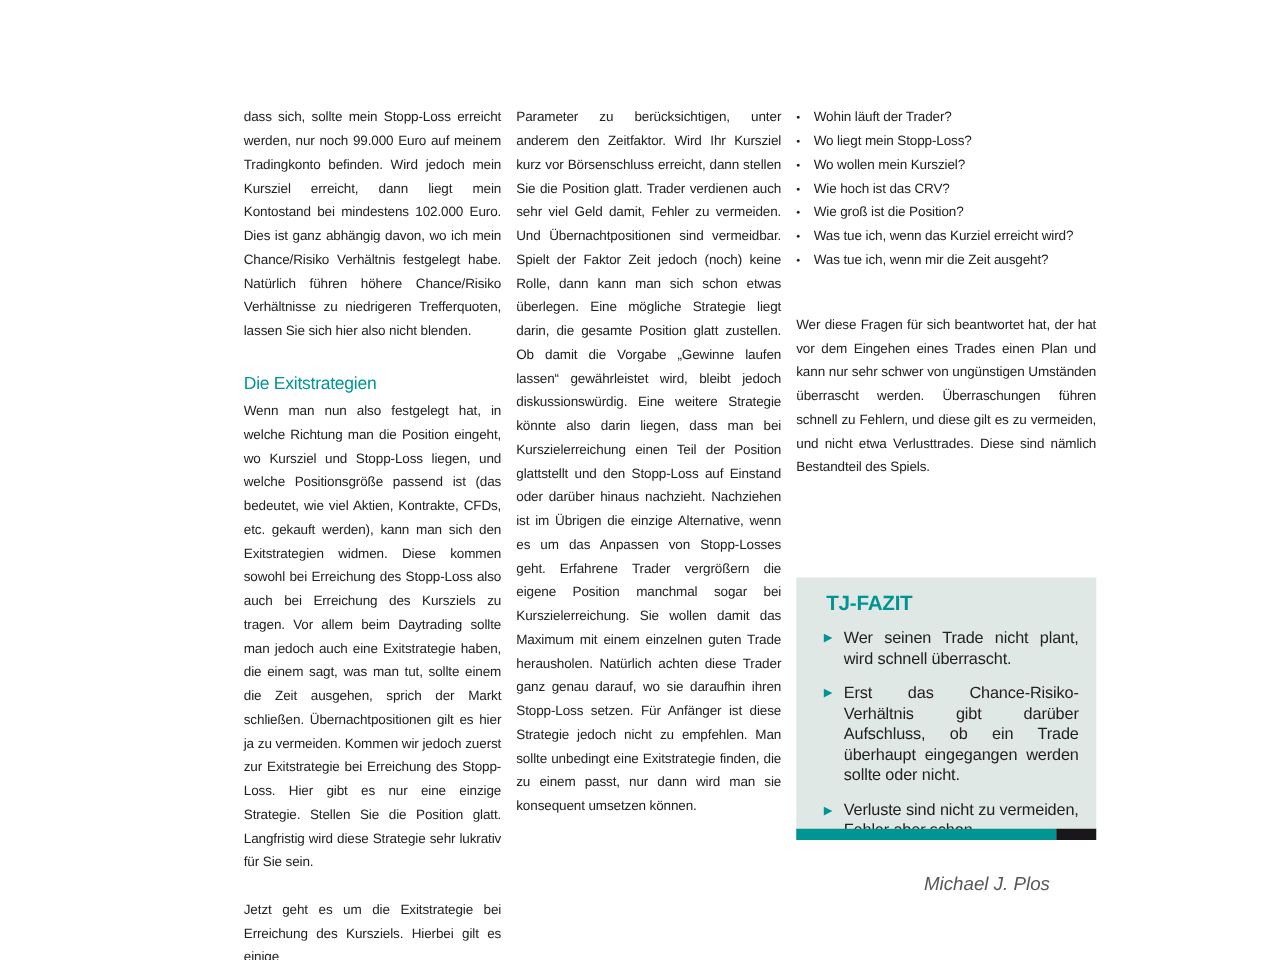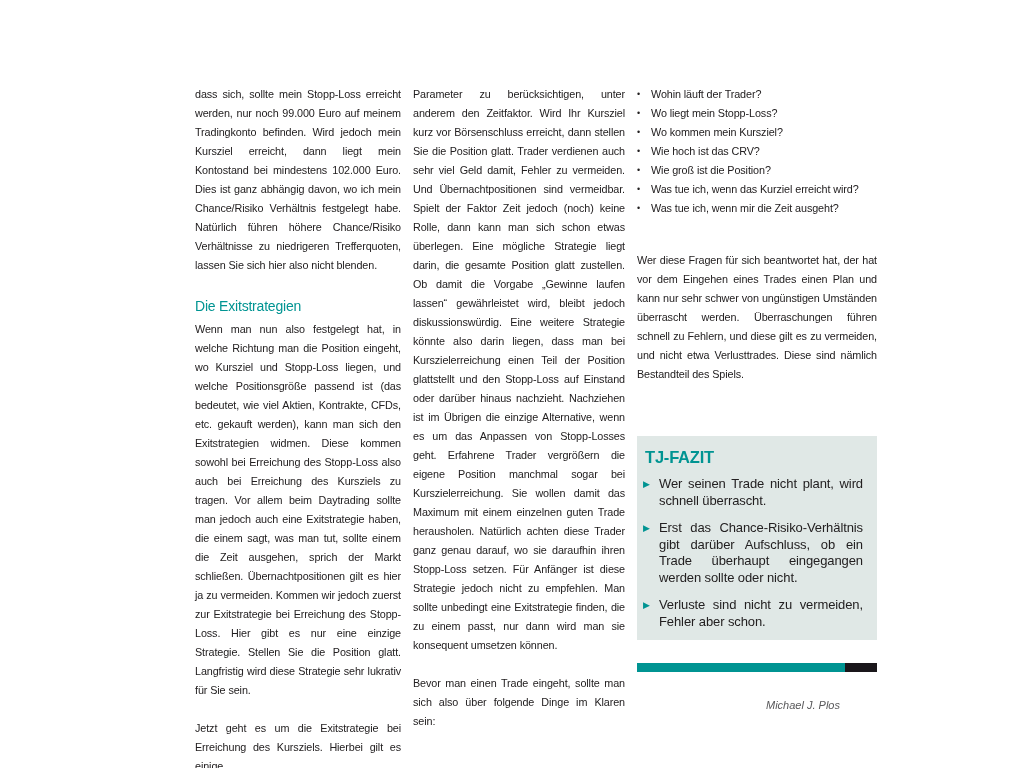--- a/index.html
+++ b/index.html
@@ -53,26 +53,26 @@
     font-size: 9px;
     line-height: 19px;
     color: #232021;
     text-align: left;
   }
   ul.q-list .q-text { flex: 1 1 auto; }
   .col3 .after-list { margin-top: 33px; }
   .fazit-box {
     position: absolute;
     left: 637px;
-    top: 436px;
+    top: 462px;
     width: 240px;
     height: 204px;
     box-sizing: border-box;
     background: #e0e8e6;
-    padding: 12px 14px 10px 8px;
+    padding: 12px 14px 10px 24px;
     overflow: hidden;
   }
   .fazit-title {
     font-size: 16.5px;
     font-weight: bold;
     color: #009492;
     letter-spacing: -0.2px;
     margin-bottom: 9px;
   }
   .fazit-item {
@@ -105,56 +105,55 @@
     display: flex;
   }
   .fazit-bar .bar-teal { width: 208px; height: 9px; background: #009492; }
   .fazit-bar .bar-dark { width: 32px; height: 9px; background: #1a171b; }
   .author {
     position: absolute;
     left: 637px;
     top: 699px;
     width: 203px;
     text-align: right;
-    font-size: 11px;
+    font-size: 15px;
     font-style: italic;
     color: #58585a;
     letter-spacing: 0;
   }
 </style>
 </head>
 <body>
 
 <div class="page">
 
   <div class="col col1">
     <p>dass sich, sollte mein Stopp-Loss erreicht werden, nur noch 99.000 Euro auf meinem Tradingkonto befinden. Wird jedoch mein Kursziel erreicht, dann liegt mein Kontostand bei mindestens 102.000 Euro. Dies ist ganz abhängig davon, wo ich mein Chance/Risiko Verhältnis festgelegt habe. Natürlich führen höhere Chance/Risiko Verhältnisse zu niedrigeren Trefferquoten, lassen Sie sich hier also nicht blenden.</p>
     <h3 class="section-heading">Die Exitstrategien</h3>
     <p>Wenn man nun also festgelegt hat, in welche Richtung man die Position eingeht, wo Kursziel und Stopp-Loss liegen, und welche Positionsgröße passend ist (das bedeutet, wie viel Aktien, Kontrakte, CFDs, etc. gekauft werden), kann man sich den Exitstrategien widmen. Diese kommen sowohl bei Erreichung des Stopp-Loss also auch bei Erreichung des Kursziels zu tragen. Vor allem beim Daytrading sollte man jedoch auch eine Exitstrategie haben, die einem sagt, was man tut, sollte einem die Zeit ausgehen, sprich der Markt schließen. Übernachtpositionen gilt es hier ja zu vermeiden. Kommen wir jedoch zuerst zur Exitstrategie bei Erreichung des Stopp-Loss. Hier gibt es nur eine einzige Strategie. Stellen Sie die Position glatt. Langfristig wird diese Strategie sehr lukrativ für Sie sein.</p>
     <p>Jetzt geht es um die Exitstrategie bei Erreichung des Kursziels. Hierbei gilt es einige</p>
   </div>
 
   <div class="col col2">
     <p>Parameter zu berücksichtigen, unter anderem den Zeitfaktor. Wird Ihr Kursziel kurz vor Börsenschluss erreicht, dann stellen Sie die Position glatt. Trader verdienen auch sehr viel Geld damit, Fehler zu vermeiden. Und Übernachtpositionen sind vermeidbar. Spielt der Faktor Zeit jedoch (noch) keine Rolle, dann kann man sich schon etwas überlegen. Eine mögliche Strategie liegt darin, die gesamte Position glatt zustellen. Ob damit die Vorgabe „Gewinne laufen lassen“ gewährleistet wird, bleibt jedoch diskussionswürdig. Eine weitere Strategie könnte also darin liegen, dass man bei Kurszielerreichung einen Teil der Position glattstellt und den Stopp-Loss auf Einstand oder darüber hinaus nachzieht. Nachziehen ist im Übrigen die einzige Alternative, wenn es um das Anpassen von Stopp-Losses geht. Erfahrene Trader vergrößern die eigene Position manchmal sogar bei Kurszielerreichung. Sie wollen damit das Maximum mit einem einzelnen guten Trade herausholen. Natürlich achten diese Trader ganz genau darauf, wo sie daraufhin ihren Stopp-Loss setzen. Für Anfänger ist diese Strategie jedoch nicht zu empfehlen. Man sollte unbedingt eine Exitstrategie finden, die zu einem passt, nur dann wird man sie konsequent umsetzen können.</p>
-    <p>Bevor man einen Trade eingeht, sollte man sich also über folgende Dinge im Klaren sein:</p>
   </div>
 
   <div class="col col3">
     <ul class="q-list">
       <li>
         <span class="dot">•</span>
         <span class="q-text">Wohin läuft der Trader?</span>
       </li>
       <li>
         <span class="dot">•</span>
         <span class="q-text">Wo liegt mein Stopp-Loss?</span>
       </li>
       <li>
         <span class="dot">•</span>
-        <span class="q-text">Wo kommen mein Kursziel?</span>
+        <span class="q-text">Wo wollen mein Kursziel?</span>
       </li>
       <li>
         <span class="dot">•</span>
         <span class="q-text">Wie hoch ist das CRV?</span>
       </li>
       <li>
         <span class="dot">•</span>
         <span class="q-text">Wie groß ist die Position?</span>
       </li>
       <li>

